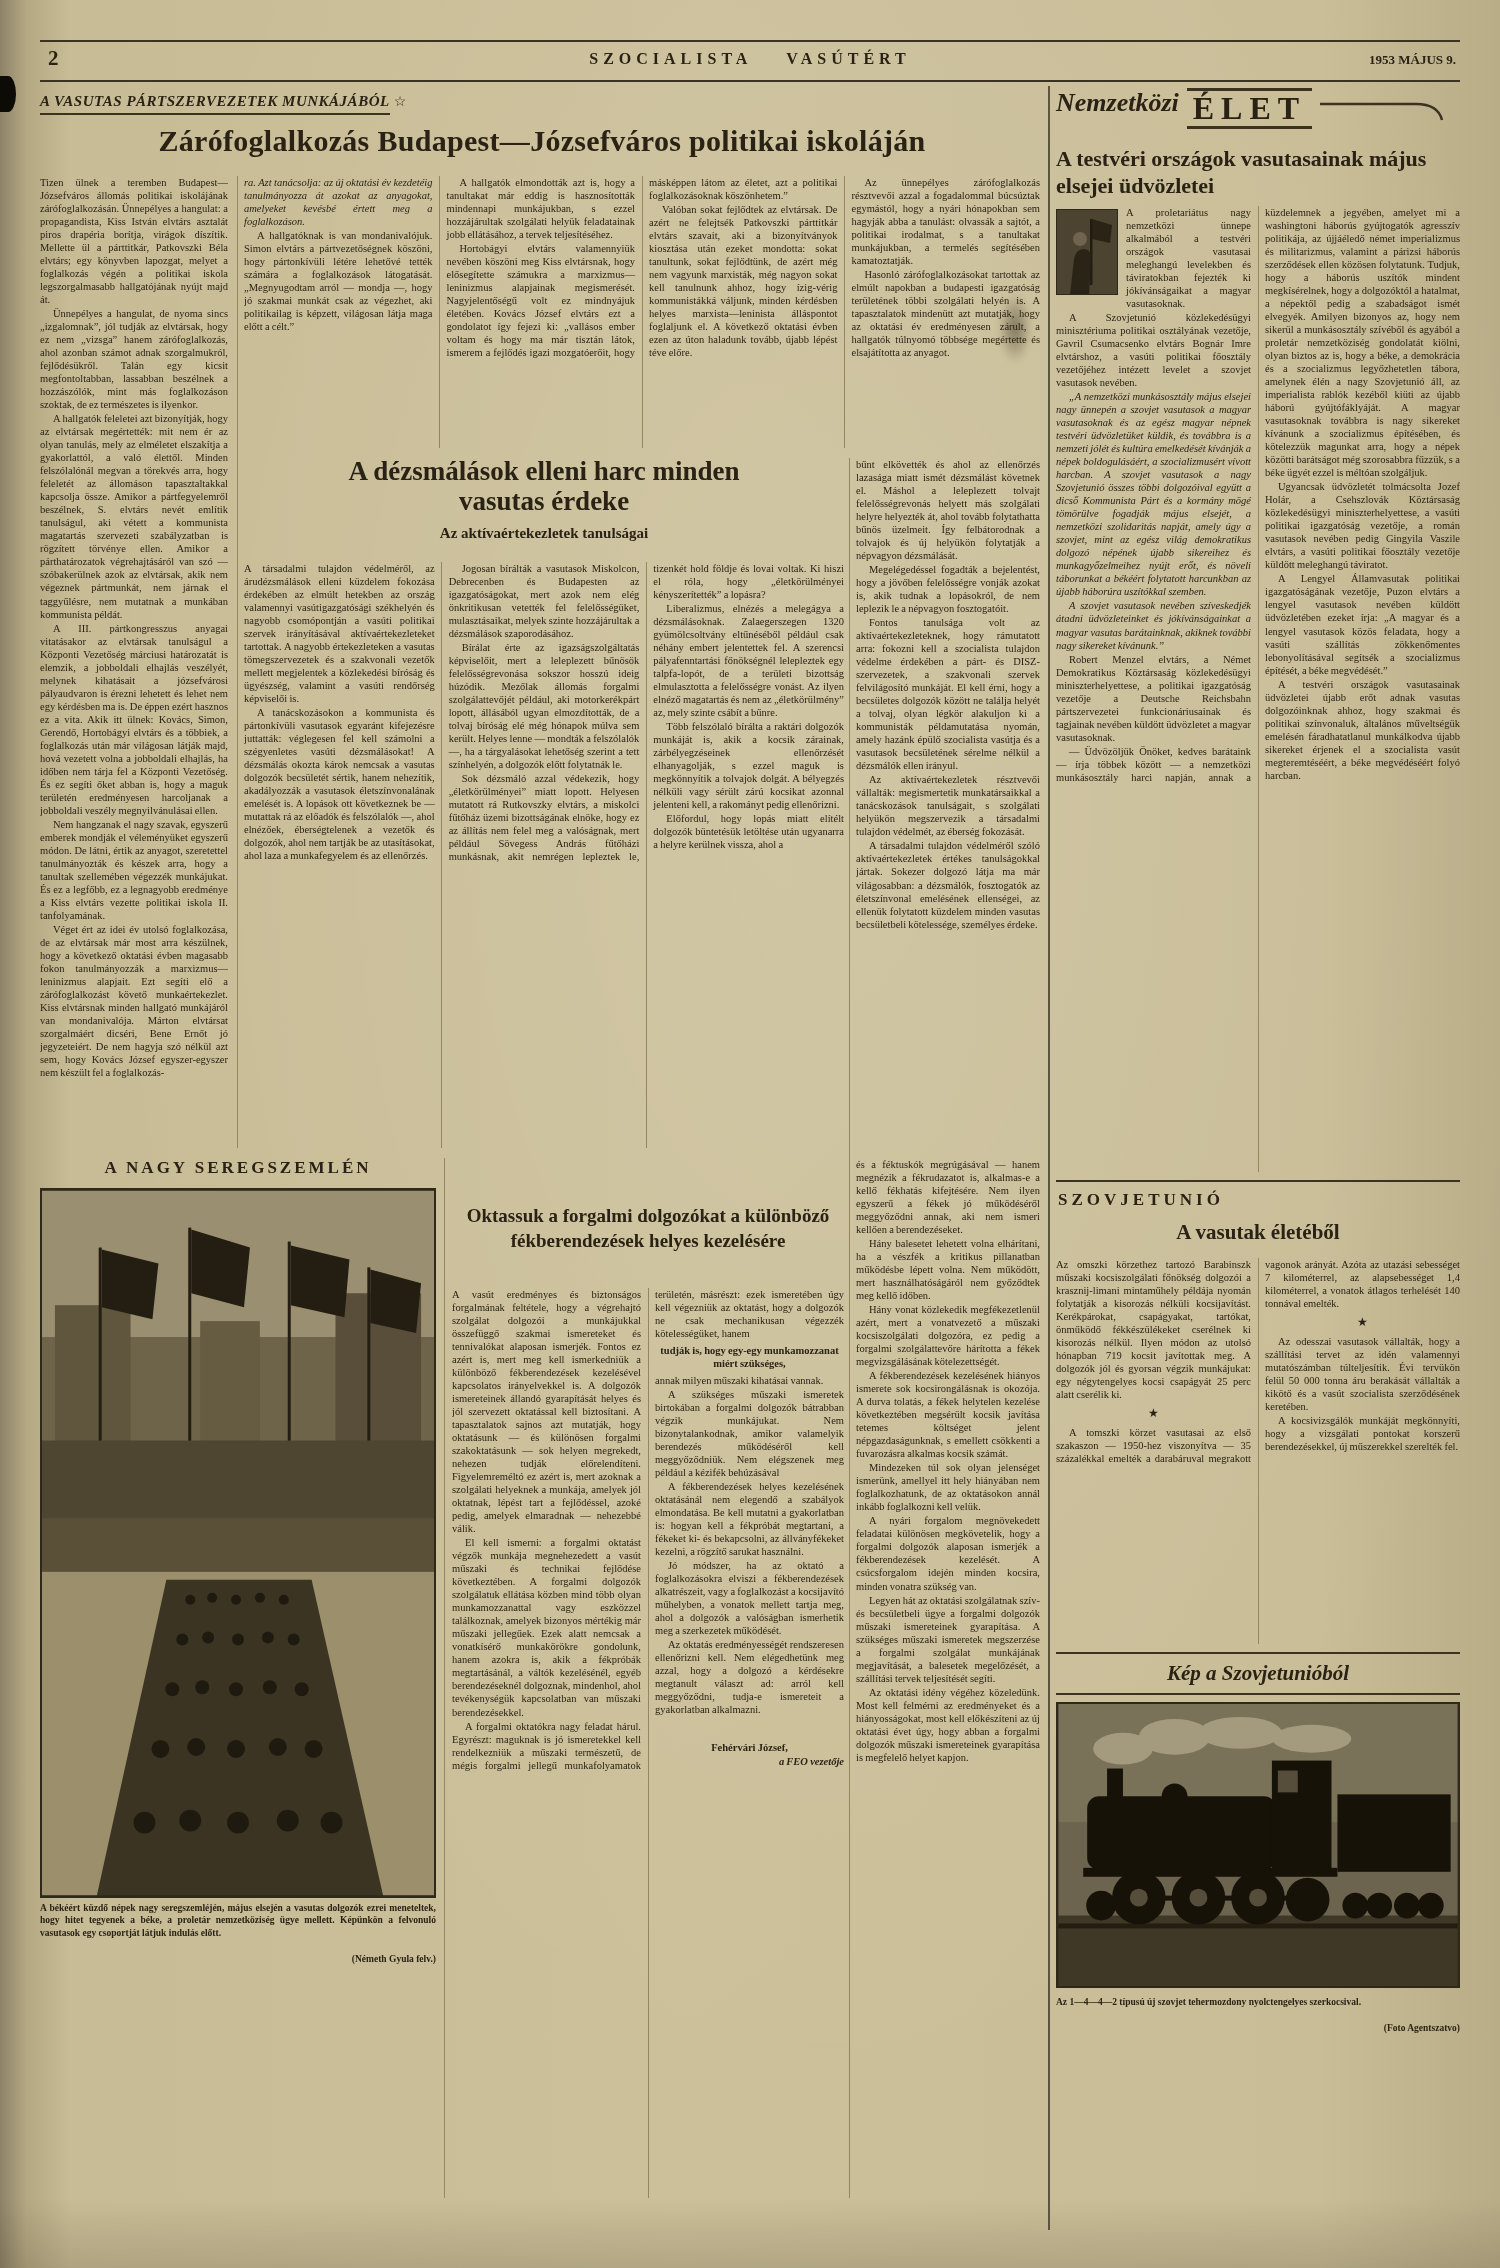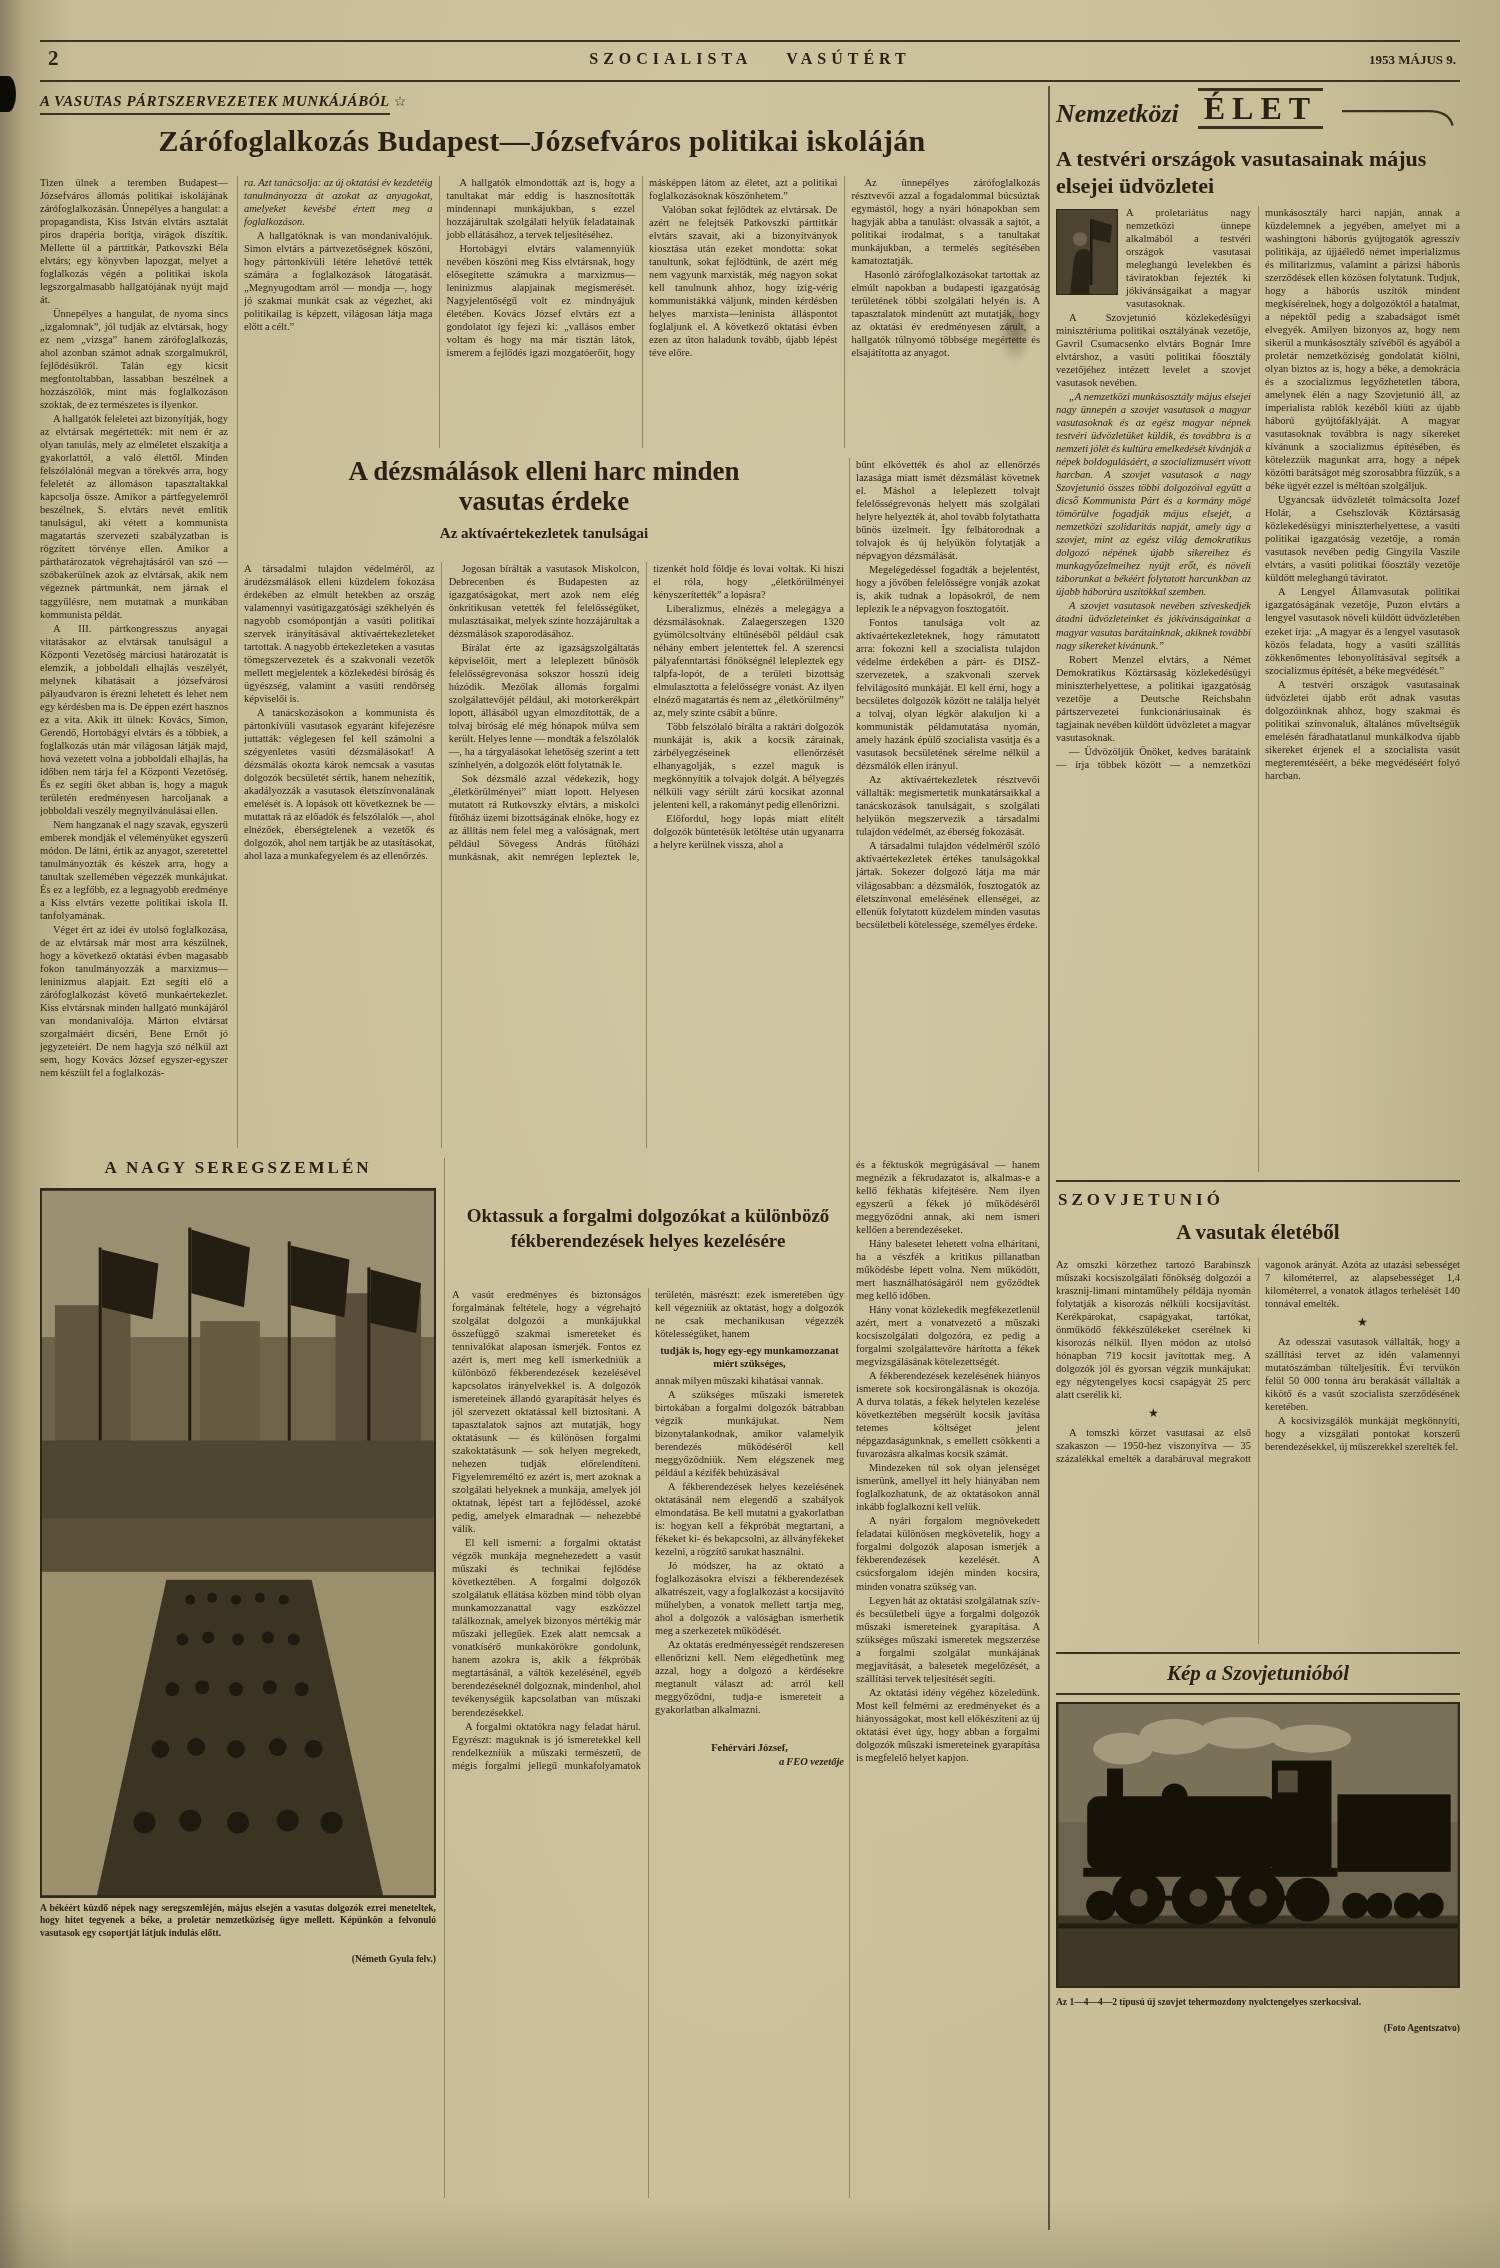--- a/index.html
+++ b/index.html
@@ -24,21 +24,21 @@
   .h-main{font-size:30px;font-weight:bold;text-align:center;letter-spacing:.3px}
   .h-dezsma{font-size:27px;font-weight:bold;text-align:center;line-height:1.12;width:430px;margin:0 auto}
   .h-sub{font-size:15px;font-weight:bold;text-align:center;margin-top:9px}
   .h-sereg{font-size:17px;font-weight:bold;text-align:center;letter-spacing:3px}
   .h-okt{font-size:19px;font-weight:bold;text-align:center;line-height:1.3}
   .h-test{font-size:22px;font-weight:bold;line-height:1.22}
   .h-szu{font-size:17px;font-weight:bold;letter-spacing:4px}
   .h-vasutak{font-size:21px;font-weight:bold;text-align:center}
   .h-kep{font-size:21px;font-weight:bold;font-style:italic;text-align:center;
     border-top:2px solid #3b3320;border-bottom:2px solid #3b3320;padding:7px 0}
-  .nk{display:flex;align-items:flex-end;gap:19px}
+  .nk{display:flex;align-items:flex-start;gap:8px}
   .nk-pre{font-size:26px;font-weight:bold;font-style:italic}
   .nk-elet{font-size:32px;font-weight:bold;letter-spacing:7px;line-height:1.02;padding:1px 6px;
     border-top:3px solid #3b3320;border-bottom:3px solid #3b3320}
   
   .bt{font-size:10.5px;line-height:1.24;text-align:justify;overflow:hidden;word-spacing:-.4px}
   .bt p{text-indent:13px;margin-bottom:1px}
   .bt p.noind{text-indent:0}
   .bt p.ital{font-style:italic}
   .bt p.star{text-align:center;text-indent:0;font-size:12px;margin:5px 0}
   .bt p.emph{font-weight:bold;text-align:center;text-indent:0;margin:4px 0}
@@ -223,21 +223,21 @@
         <rect width="62" height="86" fill="none" stroke="#2f291a" stroke-width="2"></rect>
       </svg>
     </span>
   <p class="noind">A proletariátus nagy nemzetközi ünnepe alkalmából a testvéri országok vasutasai meleghangú levelekben és táviratokban fejezték ki jókívánságaikat a magyar vasutasoknak.</p>
       <p>A Szovjetunió közlekedésügyi minisztériuma politikai osztályának vezetője, Gavril Csumacsenko elvtárs Bognár Imre elvtárshoz, a vasúti politikai főosztály vezetőjéhez intézett levelet a szovjet vasutasok nevében.</p>
       <p class="ital">„A nemzetközi munkásosztály május elsejei nagy ünnepén a szovjet vasutasok a magyar vasutasoknak és az egész magyar népnek testvéri üdvözletüket küldik, és továbbra is a nemzeti jólét és kultúra emelkedését kívánják a népek boldogulásáért, a szocializmusért vívott harcban. A szovjet vasutasok a nagy Szovjetunió összes többi dolgozóival együtt a dicső Kommunista Párt és a kormány mögé tömörülve fogadják május elsejét, a nemzetközi szolidaritás napját, amely úgy a szovjet, mint az egész világ demokratikus dolgozó népének újabb sikereihez és munkagyőzelmeihez nyújt erőt, és növeli táborunkat a békéért folytatott harcunkban az újabb háborúra uszítókkal szemben.</p>
       <p class="ital">A szovjet vasutasok nevében szíveskedjék átadni üdvözleteinket és jókívánságainkat a magyar vasutas barátainknak, akiknek további nagy sikereket kívánunk.”</p>
       <p>Robert Menzel elvtárs, a Német Demokratikus Köztársaság közlekedésügyi miniszterhelyettese, a politikai igazgatóság vezetője a Deutsche Reichsbahn pártszervezetei funkcionáriusainak és tagjainak nevében küldött üdvözletet a magyar vasutasoknak.</p>
       <p>— Üdvözöljük Önöket, kedves barátaink — írja többek között — a nemzetközi munkásosztály harci napján, annak a küzdelemnek a jegyében, amelyet mi a washingtoni háborús gyújtogatók agresszív politikája, az újjáéledő német imperializmus és militarizmus, valamint a párizsi háborús szerződések ellen közösen folytatunk. Tudjuk, hogy a háborús uszítók mindent megkísérelnek, hogy a dolgozóktól a hatalmat, a népektől pedig a szabadságot ismét elvegyék. Amilyen bizonyos az, hogy nem sikerül a munkásosztály szívéből és agyából a proletár nemzetköziség gondolatát kiölni, olyan biztos az is, hogy a béke, a demokrácia és a szocializmus legyőzhetetlen tábora, amelynek élén a nagy Szovjetunió áll, az imperialista rablók kezéből kiüti az újabb háború gyújtófáklyáját. A magyar vasutasoknak továbbra is nagy sikereket kívánunk a szocializmus építésében, és kötelezzük magunkat arra, hogy a népek közötti barátságot még szorosabbra fűzzük, s a béke ügyét ezzel is méltóan szolgáljuk.</p>
       <p>Ugyancsak üdvözletét tolmácsolta Jozef Holár, a Csehszlovák Köztársaság közlekedésügyi miniszterhelyettese, a vasúti politikai igazgatóság vezetője, a román vasutasok nevében pedig Gingyila Vaszile elvtárs, a vasúti politikai főosztály vezetője küldött meleghangú táviratot.</p>
-      <p>A Lengyel Államvasutak politikai igazgatóságának vezetője, Puzon elvtárs a lengyel vasutasok növeli küldött üdvözletében ezeket írja: „A magyar és a lengyel vasutasok közös feladata, hogy a vasúti szállítás zökkenőmentes lebonyolításával segítsék a szocializmus építését, a béke megvédését.”</p>
+      <p>A Lengyel Államvasutak politikai igazgatóságának vezetője, Puzon elvtárs a lengyel vasutasok nevében küldött üdvözletében ezeket írja: „A magyar és a lengyel vasutasok közös feladata, hogy a vasúti szállítás zökkenőmentes lebonyolításával segítsék a szocializmus építését, a béke megvédését.”</p>
       <p>A testvéri országok vasutasainak üdvözletei újabb erőt adnak vasutas dolgozóinknak ahhoz, hogy szakmai és politikai színvonaluk, általános műveltségük emelésén fáradhatatlanul munkálkodva újabb sikereket érjenek el a szocialista vasút megteremtéséért, a béke megvédéséért folyó harcban.</p>
     </div>
 
   <div class="hr" style="top:1180px;left:1056px;width:404px"></div>
   <div class="abs h-szu" style="top:1190px;left:1058px">SZOVJETUNIÓ</div>
   <div class="abs h-vasutak" style="top:1220px;left:1056px;width:404px">A vasutak életéből</div>
   <div class="abs bt c2" style="top:1258px;left:1056px;width:404px;height:386px">
       <p class="noind">Az omszki körzethez tartozó Barabinszk műszaki kocsiszolgálati főnökség dolgozói a krasznij-limani mintaműhely példája nyomán folytatják a kisorozás nélküli kocsijavítást. Kerékpárokat, csapágyakat, tartókat, önműködő fékkészülékeket cserélnek ki kisorozás nélkül. Ilyen módon az utolsó hónapban 719 kocsit javítottak meg. A dolgozók jól és gyorsan végzik munkájukat: egy négytengelyes kocsi csapágyát 25 perc alatt cserélik ki.</p>
       <p class="star">★</p>
       <p>A tomszki körzet vasutasai az első szakaszon — 1950-hez viszonyítva — 35 százalékkal emelték a darabáruval megrakott vagonok arányát. Azóta az utazási sebességet 7 kilométerrel, az alapsebességet 1,4 kilométerrel, a vonatok átlagos terhelését 140 tonnával emelték.</p>

